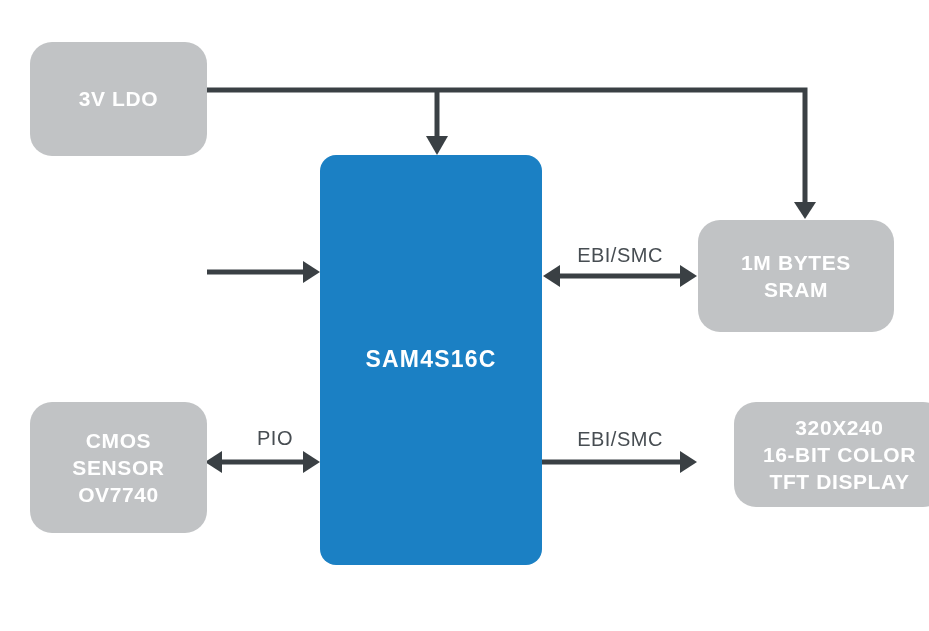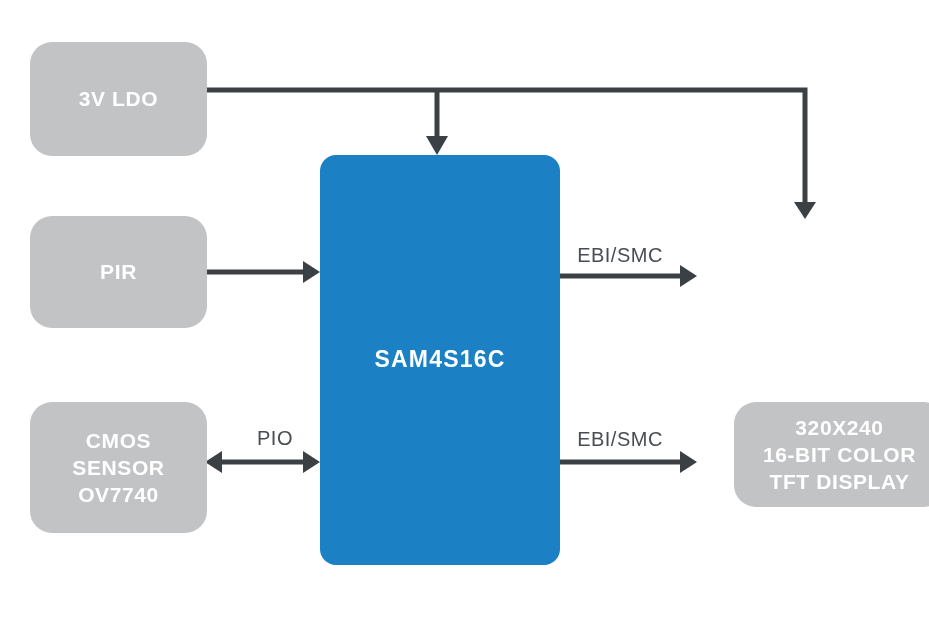--- a/index.html
+++ b/index.html
@@ -25,21 +25,21 @@
   }
   .cpu {
     background:var(--cpu-fill,#1b80c4);
     border-radius:16px;
     font-size:23px;
     letter-spacing:1.2px;
   }
   #block-ldo  { left:30px;  top:28px;  width:177px; height:114px;margin-top:14px; }
   #block-pir  { left:30px;  top:216px; width:177px; height:112px; }
   #block-cmos { left:30px;  top:402px; width:177px; height:131px; }
-  #block-cpu  { left:320px; top:155px; width:240px; height:410px; }
+  #block-cpu  { left:320px; top:155px; width:222px; height:410px; }
   #block-sram { left:698px; top:220px; width:196px; height:112px; }
   #block-tft  { left:734px; top:402px; width:211px; height:105px; }
 
   .bus-label {
     position:absolute;
     color:var(--bus-label,#474d52);
     font-weight:normal;
     font-size:20px;
     letter-spacing:0.5px;
     text-align:center;
@@ -83,28 +83,29 @@
       <polygon class="head" points="680,265 680,287 697,276"></polygon>
     </g>
     <g>
       <path class="wire" d="M542 462 H682"></path>
       <polygon class="head" points="680,451 680,473 697,462"></polygon>
     </g>
   </svg>
 
   <div class="block" id="block-ldo">3V LDO</div>
 
-  <div class="block" id="block-pir">PIR</div>
 
   <div class="block" id="block-cmos">CMOS
 SENSOR
 OV7740</div>
 
   <div class="block cpu" id="block-cpu">SAM4S16C</div>
 
+  <div class="block" id="block-sram">1M BYTES
+SRAM</div>
 
   <div class="block" id="block-tft">320X240
 16-BIT COLOR
 TFT DISPLAY</div>
 
   <div class="bus-label" id="label-pio">PIO</div>
 
   <div class="bus-label" id="label-ebi-sram">EBI/SMC</div>
 
   <div class="bus-label" id="label-ebi-tft">EBI/SMC</div>

